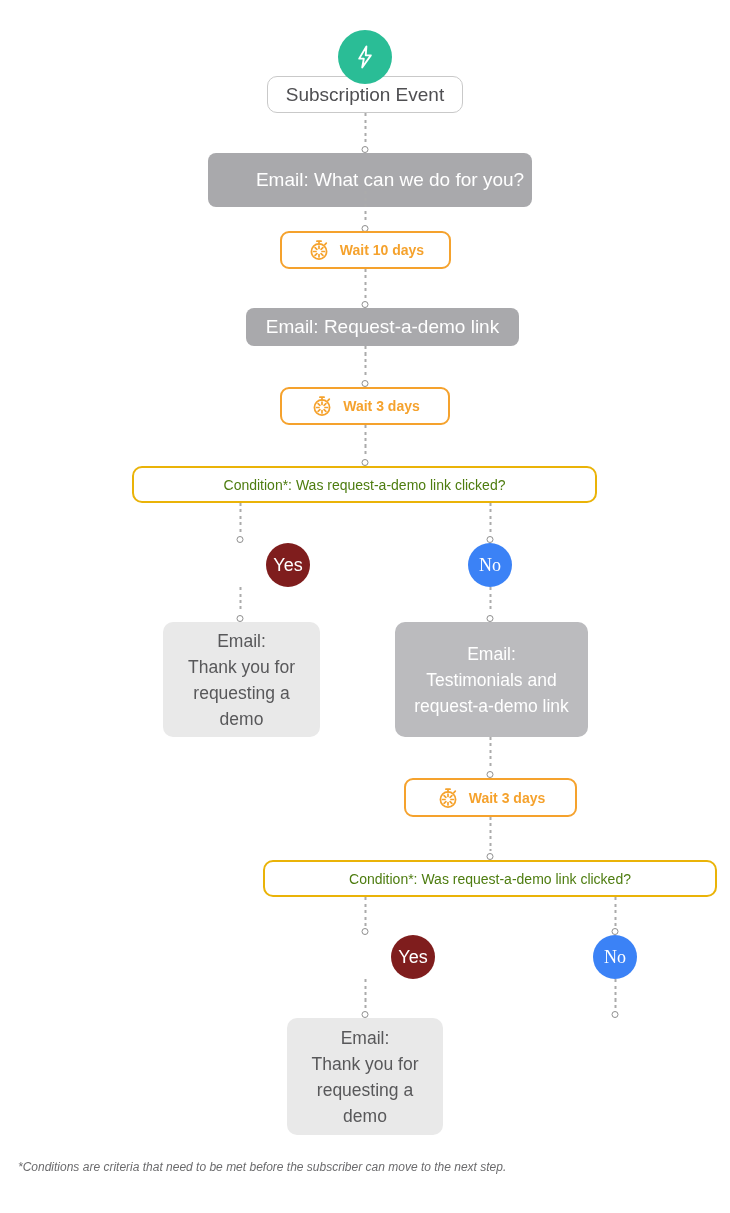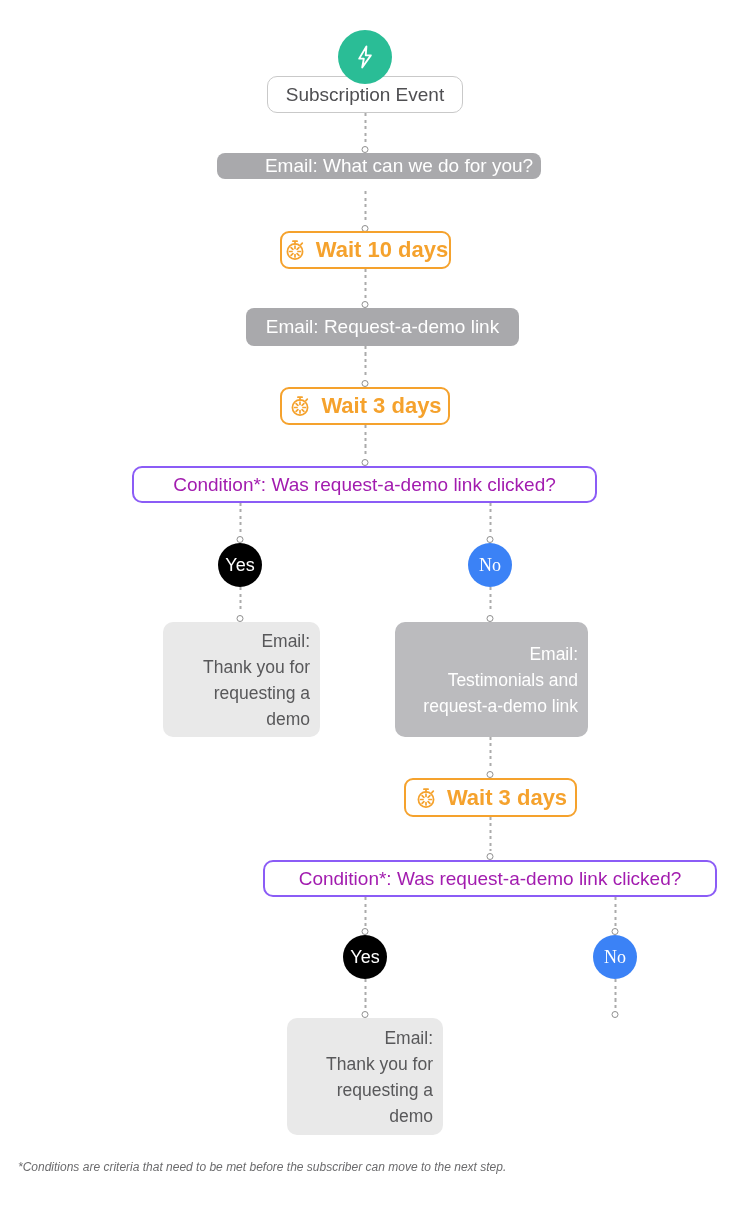--- a/index.html
+++ b/index.html
@@ -18,60 +18,60 @@
     width: 54px; height: 54px;
     border-radius: 50%;
     background: #2ABD96;
     display: flex; align-items: center; justify-content: center;
     z-index: 2;
   }
   
   .node {
     position: absolute;
     display: flex; align-items: center; justify-content: center;
-    text-align: right;
+    text-align: center;
   }
   .trigger-label-box {
     background: #ffffff;
     border: 1.5px solid #c9c9c9;
     border-radius: 10px;
     color: #4f4f52;
     font-size: 19px;
     z-index: 1;
   }
   .gray-pill {
     background: #a9a9ac;
     border-radius: 8px;
     color: #ffffff;
     font-size: 19px;
   }
   .wait-pill {
     background: #ffffff;
     border: 2px solid #f5a22d;
     border-radius: 9px;
     color: #f5a22d;
-    font-size: 22px;
+    font-size: 14px;
     font-weight: 600;
     gap: 9px;
   }
   .condition-box {
     background: #ffffff;
-    border: 2px solid #8b5cf6;
+    border: 2px solid #eab308;
     border-radius: 10px;
-    color: #a21caf;
-    font-size: 19px;
+    color: #4d7c0f;
+    font-size: 14px;
   }
   .branch-circle {
     width: 44px; height: 44px;
     border-radius: 50%;
     color: #ffffff;
     font-size: 18px;
     z-index: 2;
   }
-  .branch-yes { background: #000000; }
+  .branch-yes { background: #7f1d1d; margin-left: 48px; }
   .branch-no  { background: #3b82f6; font-family: Liberation Serif, serif; }
   .email-card {
     border-radius: 10px;
     font-size: 17.5px;
     line-height: 26px;
     padding: 6px 10px;
   }
   .email-card span { white-space: pre-line; }
   .card-light { background: #e9e9e9; color: #58585a; }
   .card-dark  { background: #bbbbbe; color: #ffffff; }
@@ -112,21 +112,21 @@
       <path d="M13.2 3 L7 13.4 H11 L9.6 21 L17 10.6 H12.6 Z"></path>
     </svg>
   </div>
 
   <div class="node trigger-label-box" style="left:267px; top:76px; width:196px; height:37px;">
     <span>Subscription Event</span>
   </div>
 
   <div class="connector" style="left:365px; top:113px; height:40px;"></div>
 
-  <div class="node gray-pill" style="left:217px; top:153px; width:324px; height:26px;padding-left:40px;">
+  <div class="node gray-pill" style="left:208px; top:153px; width:324px; height:54px;padding-left:40px;">
     <span>Email: What can we do for you?</span>
   </div>
 
   <div class="connector" style="left:365px; top:191px; height:41px;"></div>
 
   <div class="node wait-pill" style="left:280px; top:231px; width:171px; height:38px;">
     <svg width="24" height="24" viewBox="0 0 24 24" fill="none" stroke="#F5A22D" stroke-width="1.7" stroke-linecap="round">
       <circle cx="12" cy="13.5" r="7.6"></circle>
       <line x1="12" y1="8" x2="12" y2="10.5"></line>
       <line x1="15.9" y1="9.6" x2="14.1" y2="11.4"></line>

